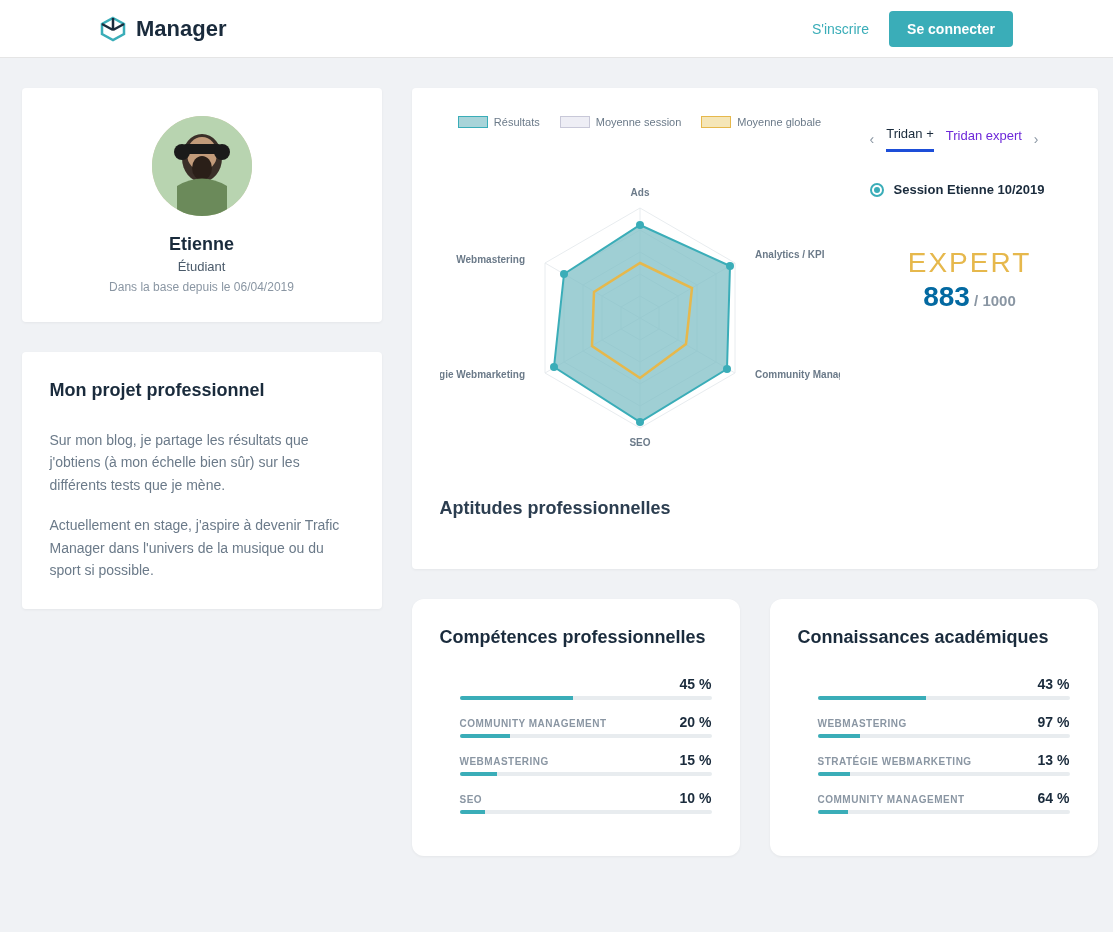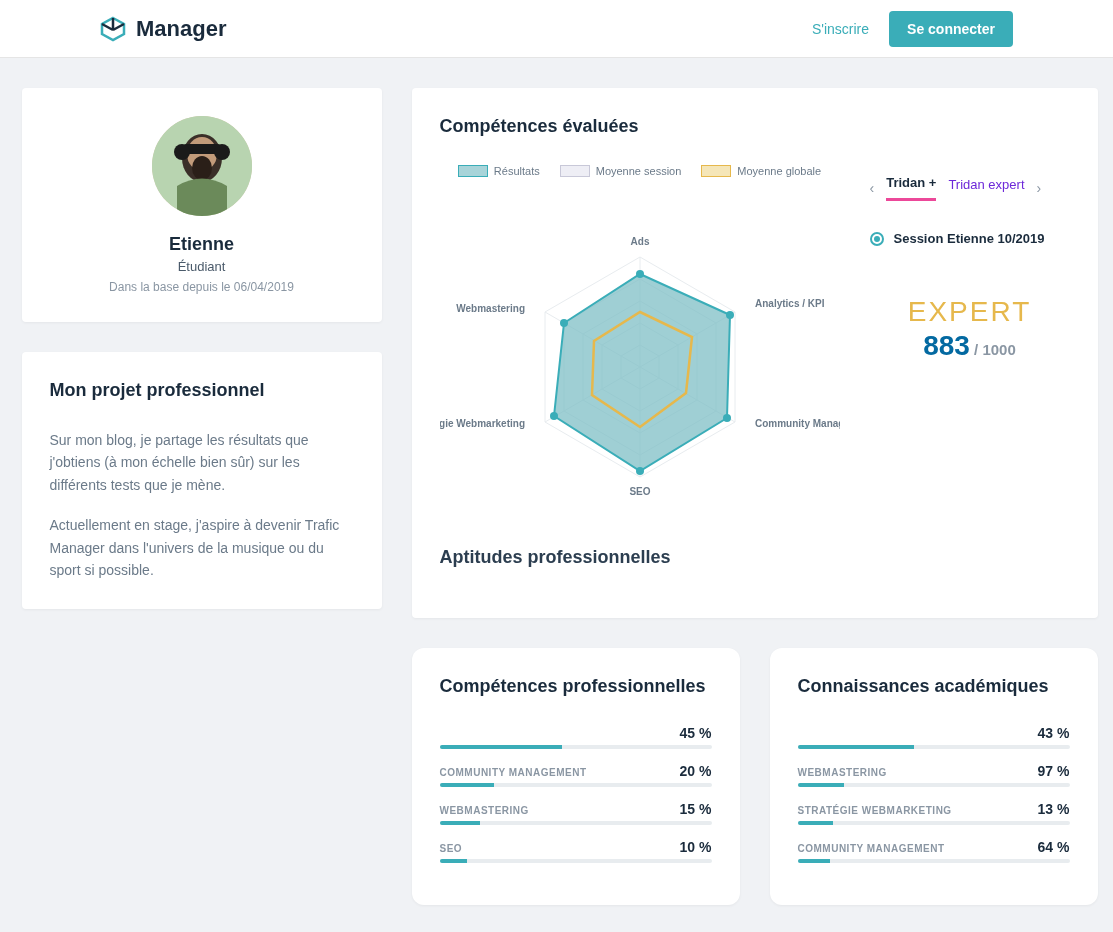--- a/index.html
+++ b/index.html
@@ -27,33 +27,33 @@
 .chart-area { display: flex; gap: 30px; align-items: flex-start; }
 .radar-wrap { flex: 1; }
 .legend { display: flex; justify-content: center; gap: 20px; margin-bottom: 20px; font-size: 11px; color: #6b7a89; }
 .legend-item { display: flex; align-items: center; gap: 6px; }
 .legend-swatch { width: 30px; height: 12px; border: 1px solid; }
 .radar-svg { display: block; margin: 0 auto; }
 .radar-label { font-size: 10px; fill: #6b7a89; font-weight: 600; }
 .sidebar-panel { width: 200px; padding-top: 10px; }
 .tabs-row { display: flex; align-items: center; gap: 12px; margin-bottom: 30px; font-size: 13px; }
 .tab { color: #6d28d9; cursor: pointer; padding-bottom: 8px; }
-.tab.active { color: #1a2b3c; font-weight: 700; border-bottom: 3px solid #ec4899; }
+.tab.active { color: #1a2b3c; font-weight: 400; border-bottom: 3px solid #1d4ed8; }
 .chevron { color: #8a96a3; cursor: pointer; font-size: 14px; }
 .session-row { display: flex; align-items: center; gap: 10px; font-size: 13px; font-weight: 600; color: #1a2b3c; margin-bottom: 50px; }
 .radio-dot { width: 14px; height: 14px; border: 2px solid #3aadb8; border-radius: 50%; display: flex; align-items: center; justify-content: center; }
 .radio-dot::after { content: ''; width: 6px; height: 6px; background: #3aadb8; border-radius: 50%; }
 .score-block { text-align: center; }
 .score-level { font-size: 28px; font-weight: 300; color: #e6b84c; letter-spacing: 2px; margin-bottom: 2px; }
 .score-num { font-size: 28px; font-weight: 700; color: #0369a1; }
 .score-denom { font-size: 15px; color: #8a96a3; font-weight: 600; }
 .aptitudes-title { font-size: 18px; font-weight: 700; margin-top: 30px; }
 .lower-row { display: flex; gap: 30px; }
 .lower-card { flex: 1; background: #fff; border-radius: 12px; padding: 28px; box-shadow: 0 1px 3px rgba(0,0,0,0.05); }
-.bar-row { margin-bottom: 14px; }
+.bar-row { margin-bottom: 14px; margin-left: 20px; }
 .bar-head { display: flex; justify-content: space-between; align-items: baseline; margin-bottom: 4px; }
 .bar-label { font-size: 10px; font-weight: 700; color: #8a96a3; letter-spacing: 0.5px; text-transform: uppercase; }
 .bar-pct { font-size: 14px; font-weight: 700; color: #1a2b3c; }
 .bar-track { height: 4px; background: #e8ecef; border-radius: 2px; overflow: hidden; }
 .bar-fill { height: 100%; background: #3aadb8; }
 .bar-row.first .bar-label { visibility: hidden; }
 </style>
 </head>
 <body>
 
@@ -95,21 +95,20 @@
       <div class="section-title">Mon projet professionnel</div>
       <div class="project-text">
         <p>Sur mon blog, je partage les résultats que j'obtiens (à mon échelle bien sûr) sur les différents tests que je mène.</p>
         <p>Actuellement en stage, j'aspire à devenir Trafic Manager dans l'univers de la musique ou du sport si possible.</p>
       </div>
     </div>
   </div>
 
   <div class="right-col">
     <div class="card competences-card">
-      <div class="section-title">Compétences évaluées</div>
       <div class="chart-area">
         <div class="radar-wrap">
           <div class="legend">
             <div class="legend-item">
               <span class="legend-swatch" style="background:#a8d4d9;border-color:#3aadb8"></span>
               <span>Résultats</span>
             </div>
             <div class="legend-item">
               <span class="legend-swatch" style="background:#eeeef5;border-color:#c8c8d8"></span>
               <span>Moyenne session</span>

